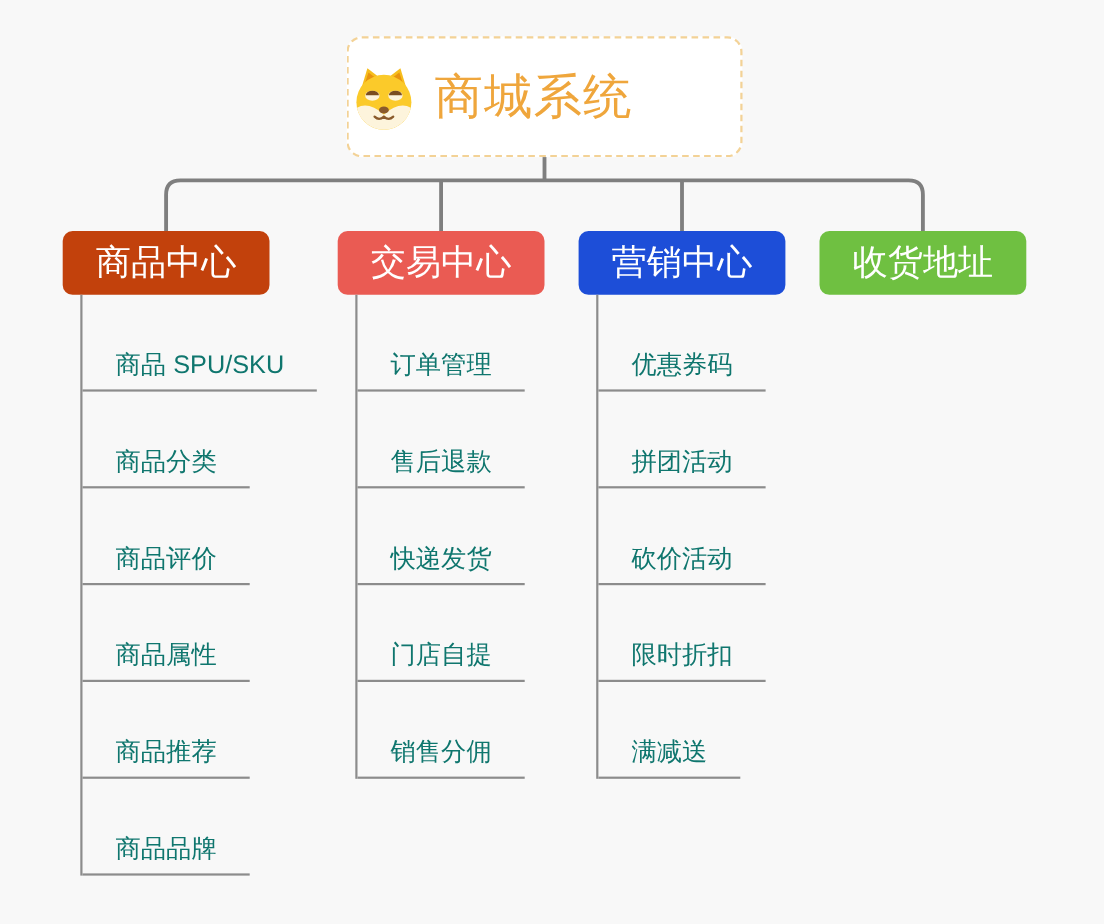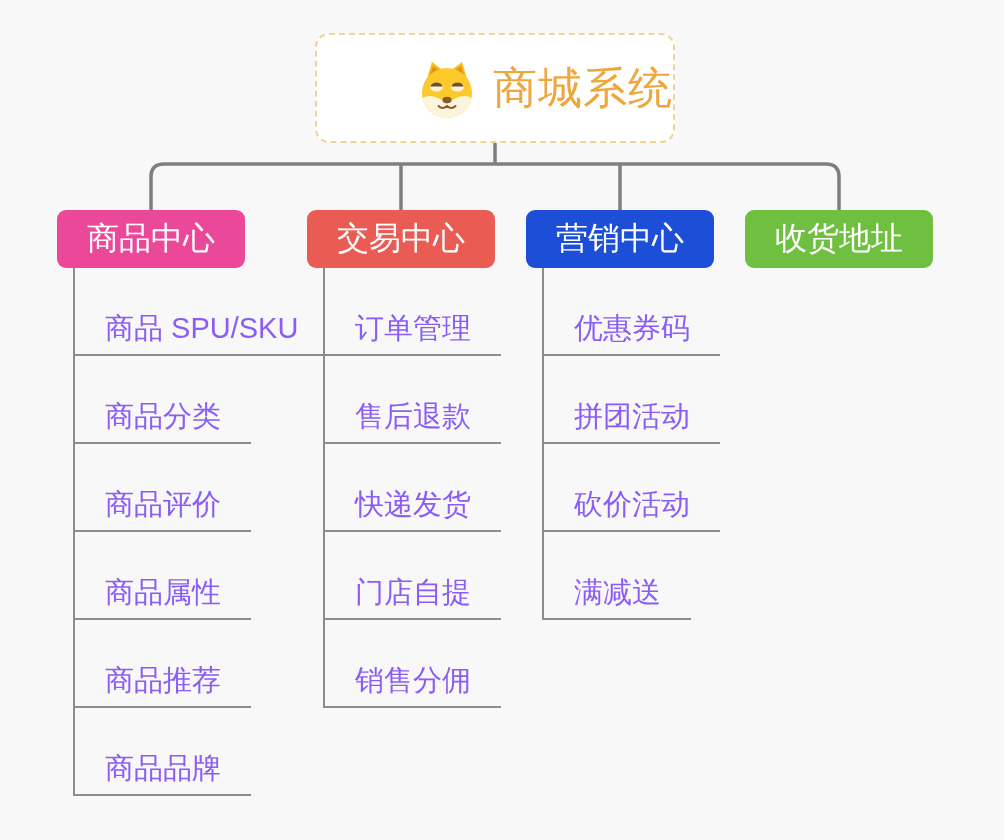--- a/index.html
+++ b/index.html
@@ -16,21 +16,21 @@
   
   .connector-svg{position:absolute;left:0;top:0;}
 
   
   .root-node{
     position:absolute;left:315px;top:33px;width:360px;height:110px;
     background:#ffffff;
     border:2px dashed #f3d296;
     border-radius:14px;
     box-sizing:border-box;
-    display:flex;align-items:center;justify-content:flex-end;gap:14px;
+    display:flex;align-items:center;justify-content:flex-start;gap:14px;
   }
   .root-title{
     font-size:44px;
     font-weight:500;
     color:#efa63c;
     letter-spacing:1px;
     white-space:nowrap;
   }
   .dog-icon{width:64px;height:64px;flex:0 0 auto;}
 
@@ -57,22 +57,22 @@
   .col-1{left:323px;}
   .col-2{left:542px;}
   .col-3{left:761px;}
   .child-row{
     height:88px;
     display:flex;
     align-items:flex-end;
   }
   .child-label{
     display:inline-block;
-    font-size:29px;
-    color:#8b5cf6;
+    font-size:23px;
+    color:#0f766e;
     white-space:nowrap;
     padding:0 30px 8px 30px;
     border-bottom:2px solid #8c8c8c;
     line-height:1.2;
   }
 </style>
 </head>
 <body>
 
 <div class="canvas">
@@ -103,21 +103,21 @@
       <path d="M15.5 30.5 a6 4 0 0 1 12 0 z" fill="#7a4d20"></path>
       <path d="M36.5 30.5 a6 4 0 0 1 12 0 z" fill="#7a4d20"></path>
 
       <ellipse cx="32" cy="44" rx="4.5" ry="3.2" fill="#8a5a2b"></ellipse>
 
       <path d="M23.5 50 Q27.5 54 32 50 Q36.5 54 40.5 50" stroke="#8a5a2b" stroke-width="2" fill="none" stroke-linecap="round"></path>
     </svg>
     <span class="root-title">商城系统</span>
   </div>
 
-  <div class="branch-node branch-0" style="background: #ec4899;">
+  <div class="branch-node branch-0" style="background: #c2410c;">
     <span>商品中心</span>
   </div>
   <div class="branch-node branch-1" style="background: rgb(234, 91, 83);">
     <span>交易中心</span>
   </div>
   <div class="branch-node branch-2" style="background: #1d4ed8;">
     <span>营销中心</span>
   </div>
   <div class="branch-node branch-3" style="background: rgb(111, 192, 65);">
     <span>收货地址</span>
@@ -166,18 +166,21 @@
     <div class="child-row">
         <span class="child-label">优惠券码</span>
       </div>
     <div class="child-row">
         <span class="child-label">拼团活动</span>
       </div>
     <div class="child-row">
         <span class="child-label">砍价活动</span>
       </div>
     <div class="child-row">
+        <span class="child-label">限时折扣</span>
+      </div>
+    <div class="child-row">
         <span class="child-label">满减送</span>
       </div>
   </div>
 
 
 </div>
 
 </body></html>

